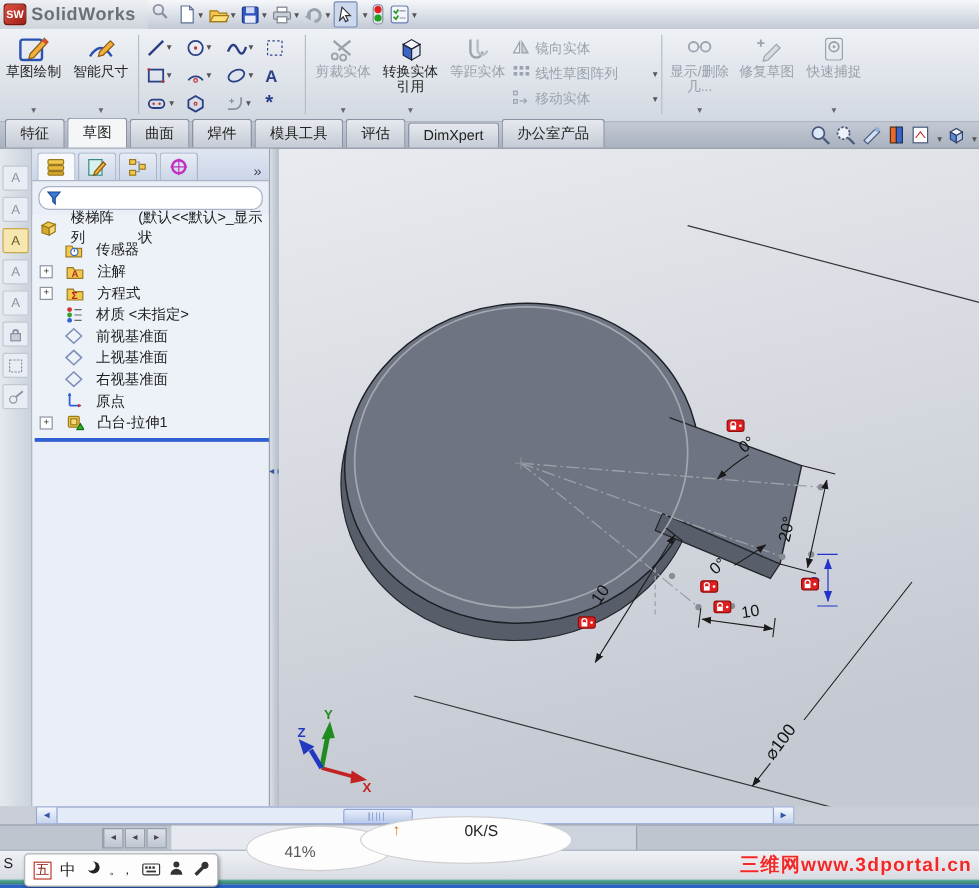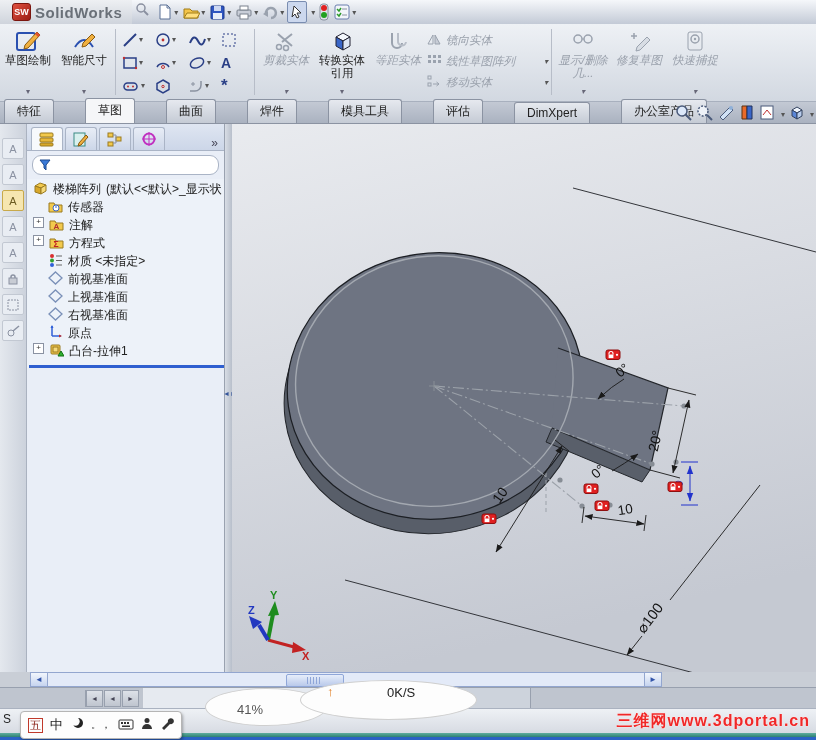--- a/index.html
+++ b/index.html
@@ -6,64 +6,64 @@
   body{width:816px;height:740px;position:relative;overflow:hidden;
        font-family:"Liberation Sans",sans-serif;background:#c9ced6;color:#222;}
   .abs{position:absolute;}
   
   .titlebar{left:0;top:0;width:816px;height:24px;background:linear-gradient(#f5f7fa,#c3cad6);
             border-bottom:1px solid #97a0b0;display:flex;align-items:center;}
   .logo{display:flex;align-items:center;gap:4px;padding:0 10px 0 3px;height:100%;
         background:linear-gradient(#eef0f3,#cfd4dc);}
   .logo-badge{width:17px;height:16px;background:linear-gradient(135deg,#e05040,#9c1f16);
               color:#fff;font-size:9px;font-weight:bold;display:flex;align-items:center;
-              justify-content:center;border-radius:3px;border:1px solid #7a150e;margin-left:9px;}
+              justify-content:center;border-radius:3px;border:1px solid #7a150e;}
   .logo-text{font-size:15px;font-weight:bold;color:#6a7078;letter-spacing:.5px;}
   .menus{display:flex;margin-left:8px;}
   .menu-item{font-size:12px;padding:3px 11px;cursor:default;}
   .qicons{display:flex;align-items:center;gap:2px;margin-left:6px;}
   .qbtn{display:flex;align-items:center;height:20px;padding:0 1px;}
   .dd{font-size:8px;color:#555;margin-left:1px;}
   .pressed{background:#ccd8ee;border:1px solid #7a8db0;border-radius:2px;}
   
   .ribbon{left:0;top:24px;width:816px;height:78px;background:linear-gradient(#eef1f5,#d2d8e1);
           border-bottom:1px solid #a8b0be;display:flex;align-items:flex-start;padding-top:2px;box-sizing:border-box;}
   .vsep{width:1px;height:66px;background:#b7bdc8;margin:3px 3px 0;}
   .rbig{width:56px;height:72px;display:flex;flex-direction:column;align-items:center;
         font-size:11.5px;line-height:13px;text-align:center;padding-top:2px;box-sizing:border-box;}
   .rbig .ric{height:26px;display:flex;align-items:center;}
   .rbig .ddb{font-size:8px;color:#667;margin-top:auto;}
-  .dis{color:#9aa1ac;font-style:italic;}
+  .dis{color:#9aa1ac;}
   .sgrid{display:grid;grid-template-columns:repeat(4,33px);grid-auto-rows:23px;margin-top:2px;}
   .scell{display:flex;align-items:center;justify-content:flex-start;padding-left:3px;}
   .midcol{display:flex;flex-direction:column;justify-content:flex-start;margin-top:4px;width:122px;}
   .midrow{display:flex;align-items:center;height:21px;font-size:11.5px;gap:4px;}
   
   .tabbar{left:0;top:102px;width:816px;height:22px;background:linear-gradient(#c3c9d4,#aab2c0);
-          border-bottom:1px solid #8b93a2;display:flex;align-items:flex-end;padding-left:4px;box-sizing:border-box;gap:29px;}
+          border-bottom:1px solid #8b93a2;display:flex;align-items:flex-end;padding-left:4px;box-sizing:border-box;}
   .ctab{font-size:12px;padding:3px 12px 3px;background:linear-gradient(#e6e9ef,#c5cbd5);
         border:1px solid #8b93a2;border-bottom:none;border-radius:3px 3px 0 0;margin-right:2px;}
   .ctab.active{background:#f5f6f8;padding-bottom:4px;}
   .viewtools{position:absolute;right:2px;top:2px;display:flex;align-items:center;gap:3px;}
   
   .leftstrip{left:0;top:124px;width:27px;height:548px;background:linear-gradient(90deg,#e4e8ee,#ccd2dc);
              border-right:1px solid #aab2c0;display:flex;flex-direction:column;align-items:center;padding-top:14px;box-sizing:border-box;gap:5px;}
   .lsbtn{width:20px;height:19px;display:flex;align-items:center;justify-content:center;
          color:#8b92a2;font-size:11px;border:1px solid #c2c8d2;border-radius:2px;background:#e9edf3;}
   .panel{left:27px;top:124px;width:198px;height:548px;background:#e9eef7;box-sizing:border-box;border-right:1px solid #9aa2b0;}
   .ptabs{height:26px;display:flex;align-items:flex-end;background:linear-gradient(#dfe6f2,#ccd6e8);
          border-bottom:1px solid #aab4c6;padding-left:4px;gap:2px;}
   .ptab{width:30px;height:22px;display:flex;align-items:center;justify-content:center;
         border:1px solid #aab4c6;border-bottom:none;border-radius:3px 3px 0 0;background:linear-gradient(#e8edf6,#ccd6e8);}
   .ptab.active{background:#f7f9fc;}
   .pchev{margin-left:auto;margin-right:6px;font-size:12px;color:#445;}
   .filterbox{margin:4px 5px;height:18px;background:#fff;border:1px solid #aab4c6;border-radius:9px;
              display:flex;align-items:center;padding-left:6px;gap:4px;}
   .tree{font-size:12px;padding:2px 0 0 2px;background:#edf2f9;}
-  .trow{display:flex;align-items:flex-start;height:18px;gap:5px;padding-left:4px;}
+  .trow{display:flex;align-items:center;height:18px;gap:11px;padding-left:4px;}
   .indent{width:10px;flex:0 0 auto;}
   .expand{width:9px;height:9px;border:1px solid #8a92a2;background:#fff;font-size:8px;line-height:7px;
           text-align:center;color:#333;flex:0 0 auto;}
   .tico{width:15px;height:14px;flex:0 0 auto;display:flex;align-items:center;justify-content:center;}
   .tcfg{}
   .tree-divider{height:1px;background:#2f5fd0;margin:4px 0 1px;border-bottom:2px solid #2f5fd0;}
   .splitter{left:225px;top:124px;width:7px;height:548px;background:linear-gradient(90deg,#d8dde5,#b8bfcb);
             border-right:1px solid #97a0b0;}
   .split-handle{position:absolute;left:-2px;top:266px;font-size:7px;color:#35559a;line-height:7px;}
   .viewport{left:232px;top:124px;width:584px;height:548px;}

